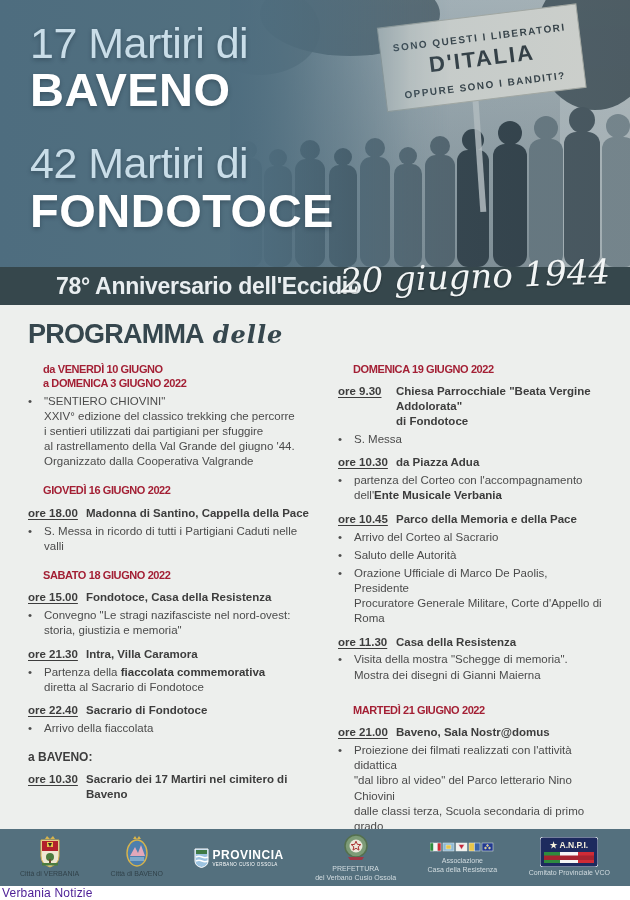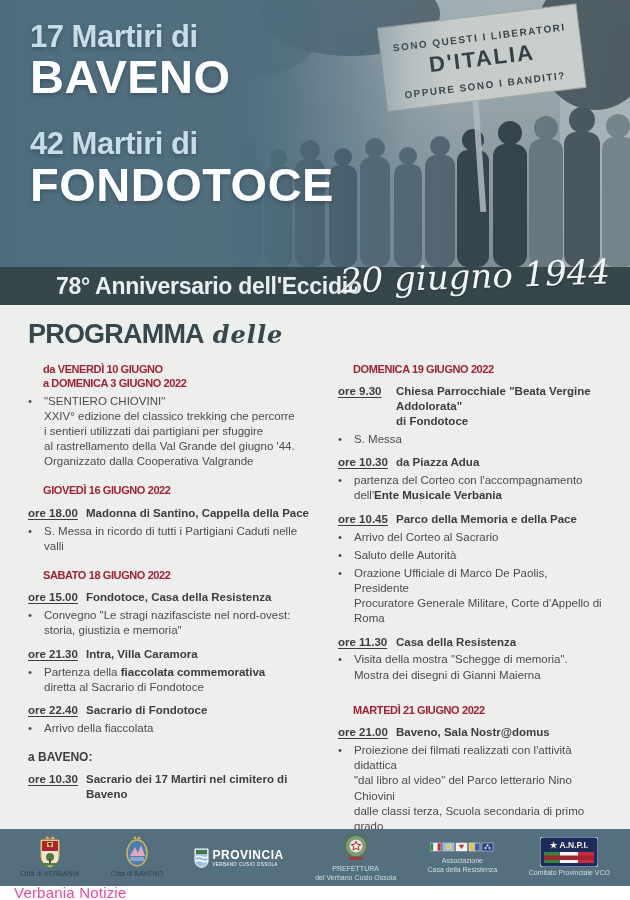--- a/index.html
+++ b/index.html
@@ -7,21 +7,21 @@
   .poster { position:relative; width:630px; height:900px; background:#edefed; overflow:hidden; }
 
   
   .header { position:relative; height:267px; background:linear-gradient(90deg,#4e6d7f 0%, #52707f 45%, #5b7683 100%); overflow:hidden; }
   .photo { position:absolute; top:0; right:0; width:400px; height:267px;
     -webkit-mask-image:linear-gradient(90deg, transparent 0%, rgba(0,0,0,.55) 22%, #000 55%);
     mask-image:linear-gradient(90deg, transparent 0%, rgba(0,0,0,.55) 22%, #000 55%); }
   .photo-tint { position:absolute; top:0; right:0; width:400px; height:267px;
     background:linear-gradient(90deg, rgba(78,109,127,.85) 0%, rgba(78,109,127,.25) 45%, rgba(64,88,100,.18) 100%); }
   .titles { position:absolute; left:30px; top:20px; text-shadow:0 2px 4px rgba(20,35,45,.35); }
-  .t-small { font-size:31px; font-weight:bold; color:#c9dde8; letter-spacing:-.5px; line-height:1.08; }
+  .t-small { font-size:43px; font-weight:normal; color:#c9dde8; letter-spacing:-.5px; line-height:1.08; }
   .t-big   { font-size:47px; font-weight:bold; color:#ffffff; letter-spacing:.5px; line-height:1.02; }
   .t-gap { height:26px; }
 
   
   .band { position:relative; height:38px; background:#36474c; display:flex; align-items:center; }
   .band-title { padding-left:56px; font-size:23px; font-weight:bold; color:#e9eef0; letter-spacing:-.3px; }
   .band-date { position:absolute; right:20px; top:-11px; font-family:"DejaVu Serif", serif; font-style:italic; font-size:34px; color:#f2f5f5; transform:rotate(-2deg); text-shadow:0 1px 2px rgba(0,0,0,.3); }
 
   
   .content { height:527px; padding:14px 26px 0 28px; overflow:hidden; }
@@ -52,21 +52,21 @@
   .footer-band { position:absolute; left:0; right:0; bottom:14px; height:57px; background:#54707e;
     display:flex; align-items:center; justify-content:space-between; padding:0 20px; }
   .logo-block { display:flex; flex-direction:column; align-items:center; gap:2px; }
   .logo-cap { font-size:7px; line-height:1.25; color:#d3dde1; text-align:center; }
   .logo-cap.dark { color:#31424a; }
   .prov-text { display:flex; flex-direction:column; color:#fff; }
   .prov-main { font-size:12px; font-weight:bold; letter-spacing:.5px; }
   .prov-sub { font-size:4.5px; letter-spacing:.4px; }
   .prov-row { display:flex; align-items:center; gap:3px; }
   .bottom-strip { position:absolute; left:0; right:0; bottom:0; height:14px; background:#ffffff; }
-  .bottom-cap { font-size:15px; line-height:14px; color:#ec4899; padding-left:14px; letter-spacing:.2px; }
+  .bottom-cap { font-size:12px; line-height:14px; color:#4c1d95; padding-left:2px; letter-spacing:.2px; }
 </style>
 </head>
 <body>
 
 <div class="poster">
 
   <div class="header">
     <div class="photo">
       <svg width="400" height="267" viewBox="0 0 400 267">
         <defs>

